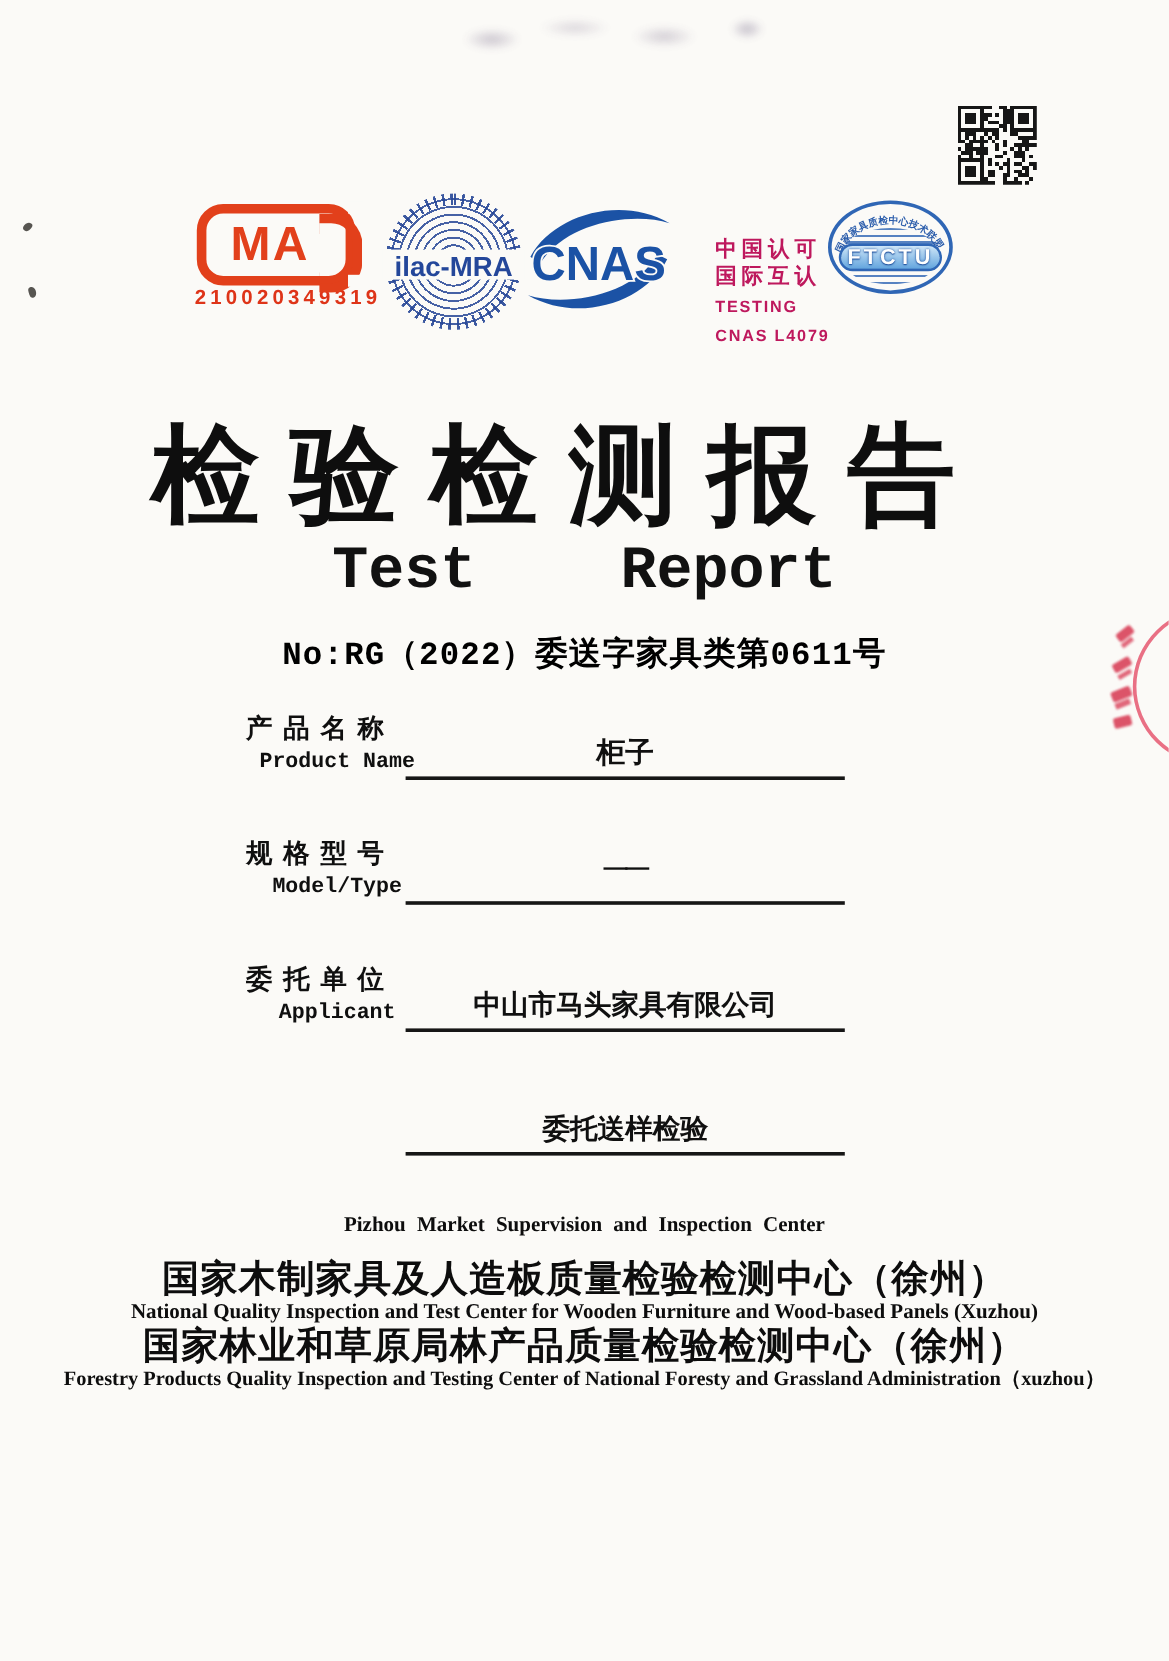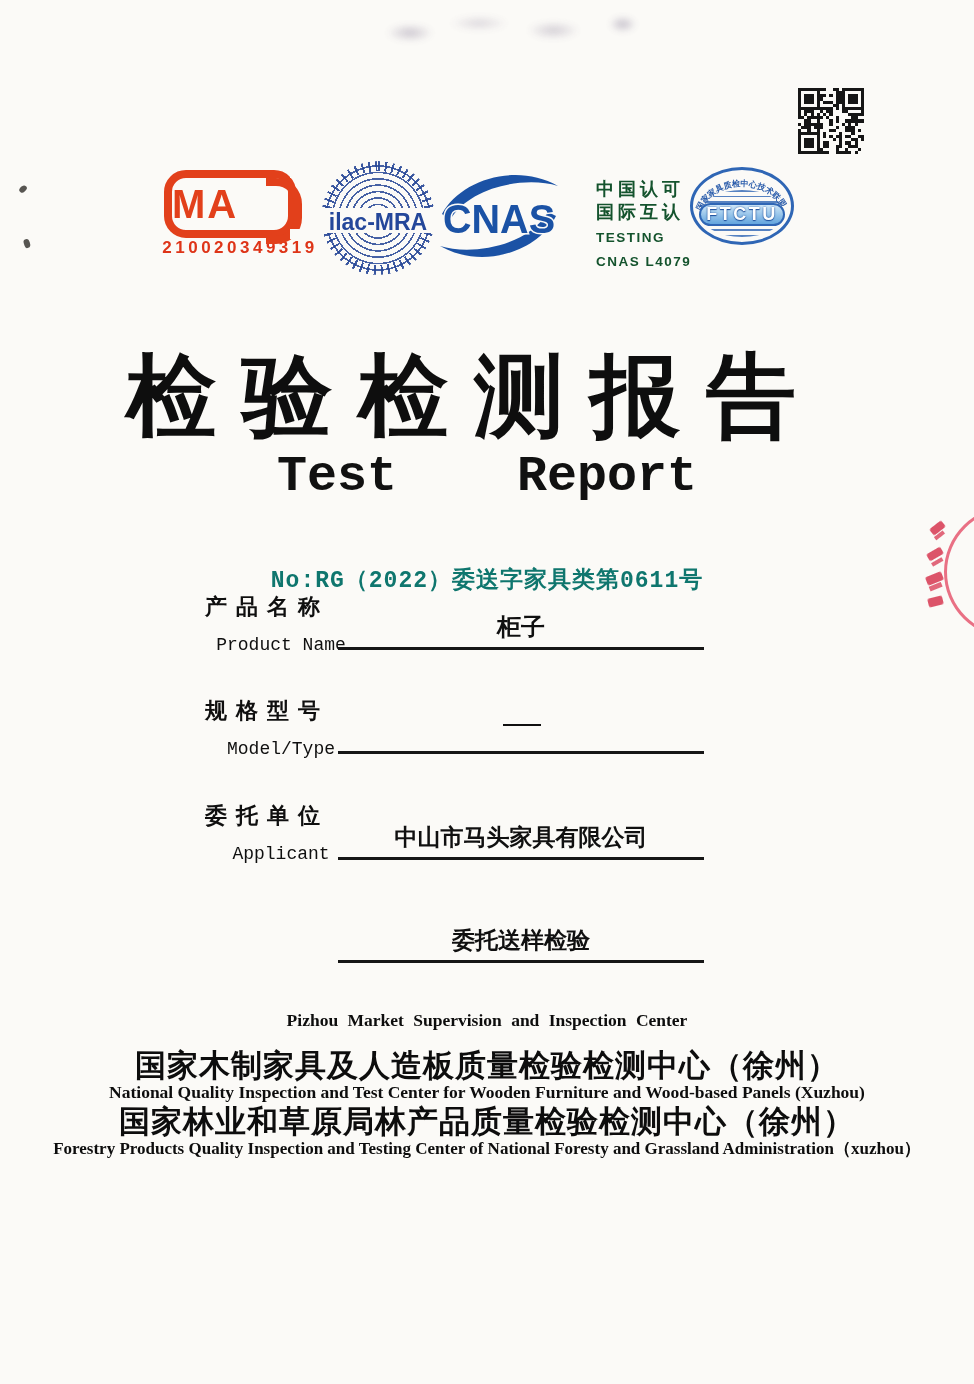--- a/index.html
+++ b/index.html
@@ -29,21 +29,21 @@
 
   
   .cma{position:absolute;left:158px;top:170px;width:164px;}
   .cma-box{
     position:relative;width:132px;height:68px;margin-left:6px;box-sizing:border-box;
     border:8px solid #e2401b;border-radius:22px;
     display:flex;align-items:center;justify-content:flex-start;
   }
   .cma-box .cma-ma{
     font-weight:bold;font-size:40px;letter-spacing:2px;color:#e2401b;
-    margin-left:0;line-height:1;font-family:"Liberation Sans","DejaVu Sans",sans-serif;
+    margin-left:20px;line-height:1;font-family:"Liberation Sans","DejaVu Sans",sans-serif;
   }
   
   .cma-box::before{
     content:"";position:absolute;right:-14px;top:0px;width:28px;height:50px;
     border:8px solid #e2401b;border-left:none;border-radius:0 26px 26px 0;
   }
   
   .cma-gap{
     position:absolute;right:-15px;top:-10px;width:13px;height:10px;background:#fbfaf7;
     box-shadow:0 61px 0 #fbfaf7;
@@ -67,21 +67,21 @@
   }
   .ilac-band{position:absolute;left:-5px;right:-5px;top:44px;height:25px;background:#fbfaf7;}
   .ilac-text{
     position:absolute;left:-8px;right:-8px;top:45px;text-align:center;
     font-size:23px;font-weight:bold;color:#24479a;letter-spacing:0;
   }
 
   
   .cnas{position:absolute;left:436px;top:170px;width:126px;height:94px;}
   .cnas svg{width:100%;height:100%;display:block;overflow:visible;}
-  .cnas-text{position:absolute;left:596px;top:178px;color:#14532d;}
+  .cnas-text{position:absolute;left:596px;top:196px;color:#be185d;}
   .cnas-text .zh{font-size:18px;font-weight:bold;letter-spacing:4px;line-height:23px;white-space:nowrap;}
   .cnas-text .lat{font-size:13.5px;font-weight:bold;letter-spacing:1.5px;line-height:20px;margin-top:4px;white-space:nowrap;}
 
   
   .ftctu{position:absolute;left:690px;top:167px;width:104px;height:78px;}
   .ftctu-oval{position:absolute;inset:0;border:3px solid #2f66b5;border-radius:50%;box-sizing:border-box;}
   .ftctu-stripes{
     position:absolute;left:10px;right:10px;top:23px;bottom:8px;border-radius:50%;
     background:repeating-linear-gradient(to bottom, rgba(45,100,180,.8) 0 1.8px, transparent 1.8px 5.6px);
   }
@@ -104,37 +104,37 @@
     transform:translateX(-13px);white-space:nowrap;
   }
   .title-en{
     position:absolute;top:448px;left:0;width:100%;text-align:center;
     font-family:"Liberation Mono","DejaVu Sans Mono",monospace;
     font-size:50px;font-weight:bold;color:#111;white-space:pre;
   }
   .report-no{
     position:absolute;top:526px;left:0;width:100%;text-align:center;
     font-family:"Liberation Mono","DejaVu Sans Mono",monospace;
-    font-size:23px;font-weight:600;letter-spacing:1px;color:#0f766e;white-space:pre;margin-top:38px;
+    font-size:27px;font-weight:600;letter-spacing:1px;color:#000000;white-space:pre;
   }
 
   
   .field{position:absolute;left:0;width:974px;padding-left:16px;}
   .field.f1{top:590px;height:60px;}
   .field.f2{top:694px;height:60px;}
   .field.f3{top:799px;height:61px;}
   .field.f4{top:902px;height:61px;}
   .flabel{position:absolute;left:205px;top:2px;width:152px;}
   .lzh{
     font-family:"Liberation Serif","DejaVu Serif",serif;
     font-size:22px;font-weight:bold;letter-spacing:9px;white-space:nowrap;color:#0f0f0f;
   }
   .len{
     font-family:"Liberation Mono","DejaVu Sans Mono",monospace;
-    font-size:18px;font-weight:normal;text-align:center;margin-top:13px;white-space:nowrap;color:#0f0f0f;
+    font-size:18px;font-weight:bold;text-align:center;margin-top:3px;white-space:nowrap;color:#0f0f0f;
   }
   .fval{
     position:absolute;left:338px;width:366px;bottom:0;text-align:center;
     border-bottom:3px solid #161616;padding-bottom:4px;color:#101010;
   }
   .f1 .fval{font-family:Liberation Mono, monospace;font-weight:600;font-size:24px;}
   .f2 .fval{font-size:20px;font-weight:bold;letter-spacing:-2px;padding-bottom:16px;}
   .f3 .fval,.f4 .fval{font-weight:600;font-size:23px;}
 
   

